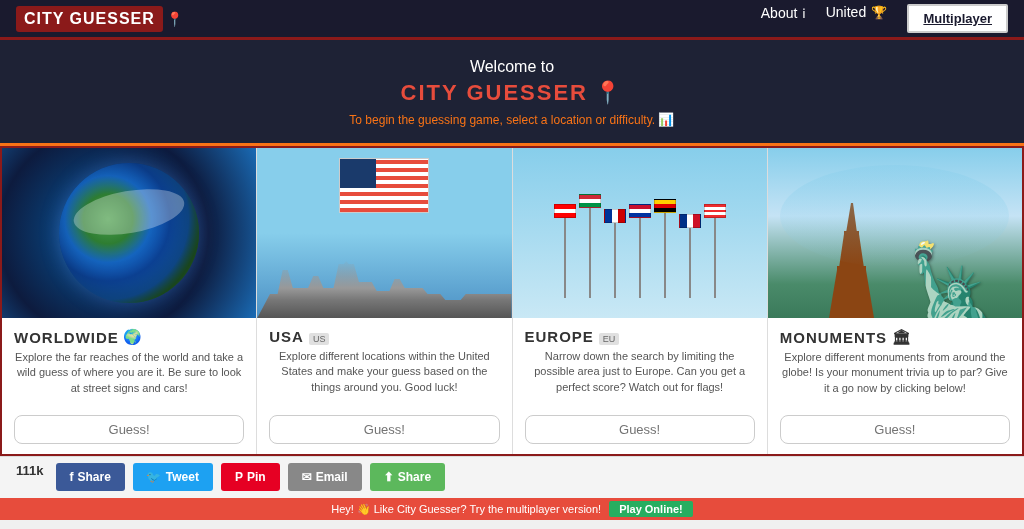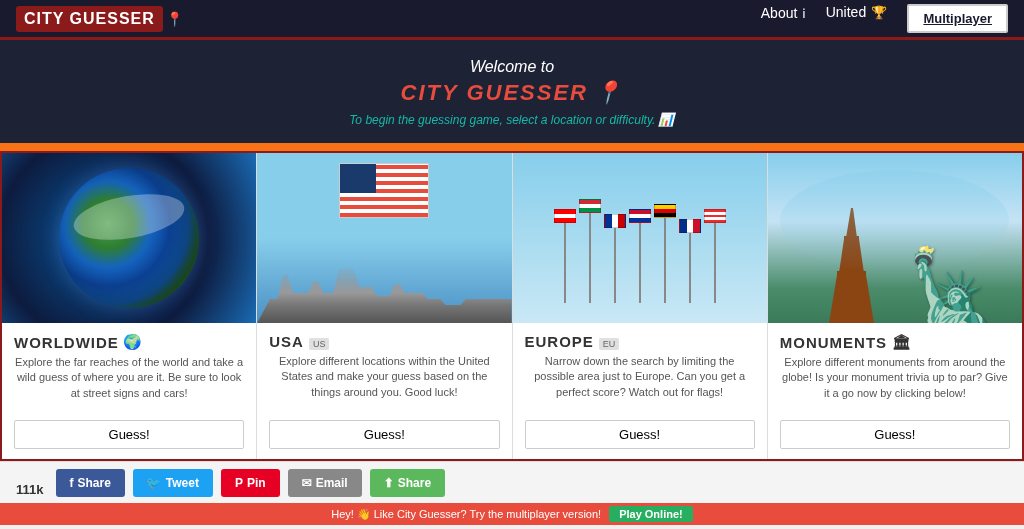--- a/index.html
+++ b/index.html
@@ -55,42 +55,41 @@
       cursor: pointer;
       border-radius: 2px;
       text-decoration: underline;
     }
 
     
     .hero {
       background: #1e2235;
       text-align: center;
       padding: 18px 20px 16px;
-      border-bottom: 8px solid #f97316;
-      font-style: italic;
+      border-bottom: 3px solid #f97316;
     }
     .hero-welcome {
       color: white;
       font-size: 16px;
       margin-bottom: 4px;
     }
     .hero-title {
       color: #e74c3c;
       font-size: 22px;
       font-weight: bold;
       letter-spacing: 2px;
       display: flex;
       align-items: center;
       justify-content: center;
       gap: 6px;
       margin-bottom: 6px;
     }
     .hero-pin { color: #e74c3c; }
     .hero-subtitle {
-      color: #14b8a6;
+      color: #f97316;
       font-size: 12px;
     }
     .chart-icon { font-size: 13px; }
 
     
     .cards-area {
       display: flex;
       gap: 0;
       height: 310px;
       border: 2px solid #8b1a1a;
@@ -206,33 +205,33 @@
       border-radius: 2px; color: #666; font-weight: normal;
       text-transform: uppercase; letter-spacing: 0;
     }
     .card-desc {
       font-size: 11px; color: #555; text-align: center; line-height: 1.4;
       flex: 1; margin-bottom: 8px;
     }
     .guess-btn {
       background: white;
       border: 1px solid #ccc;
-      color: #000000;
+      color: #737373;
       padding: 6px 0;
       width: 100%;
       font-size: 13px;
       cursor: pointer;
       text-align: center;
-      border-radius: 2px;
+      border-radius: 8px;
     }
 
     
     .share-bar {
       display: flex;
-      align-items: flex-end;
+      align-items: flex-start;
       background: #f4f4f4;
       padding: 6px 16px;
       gap: 8px;
       border-top: 1px solid #ddd;
       height: 42px;
     }
     .share-count {
       font-size: 13px; color: #333; font-weight: bold; margin-right: 4px;
     }
     .share-btn {

